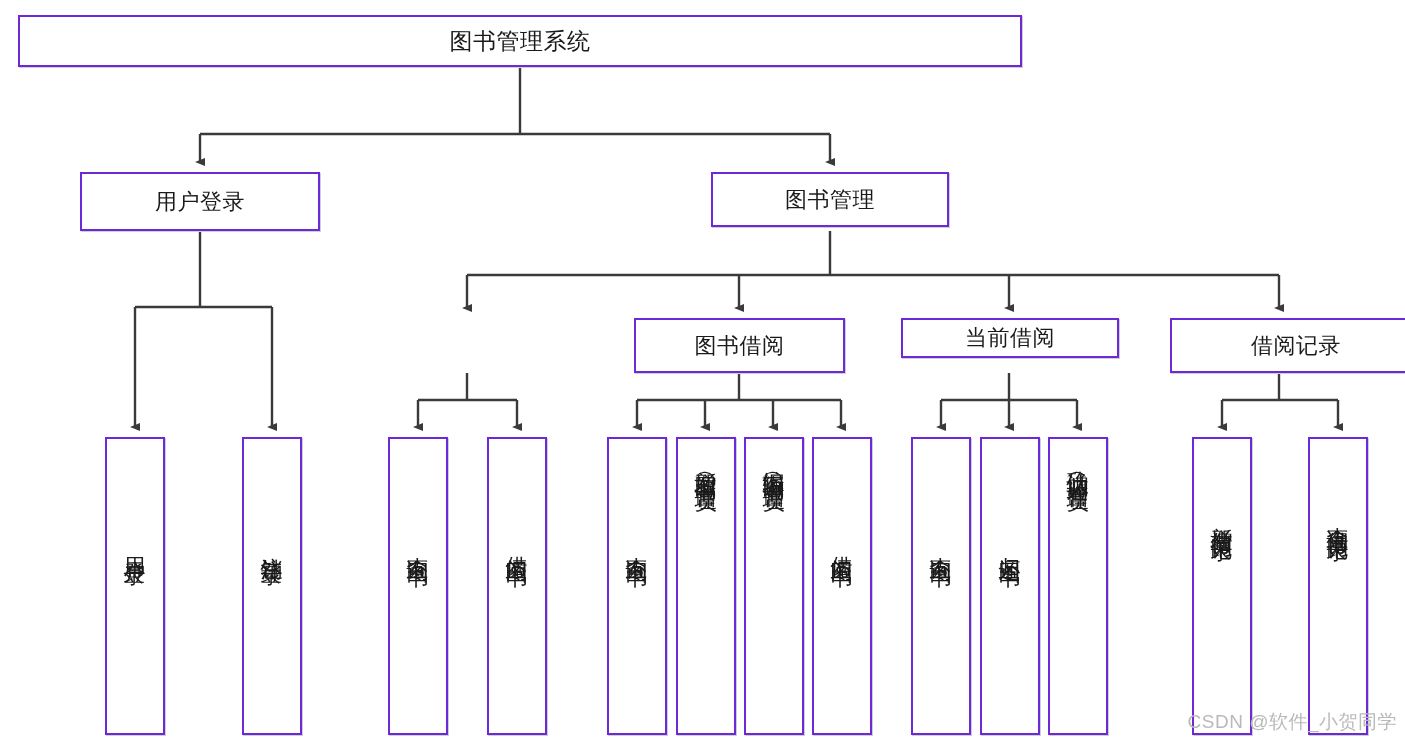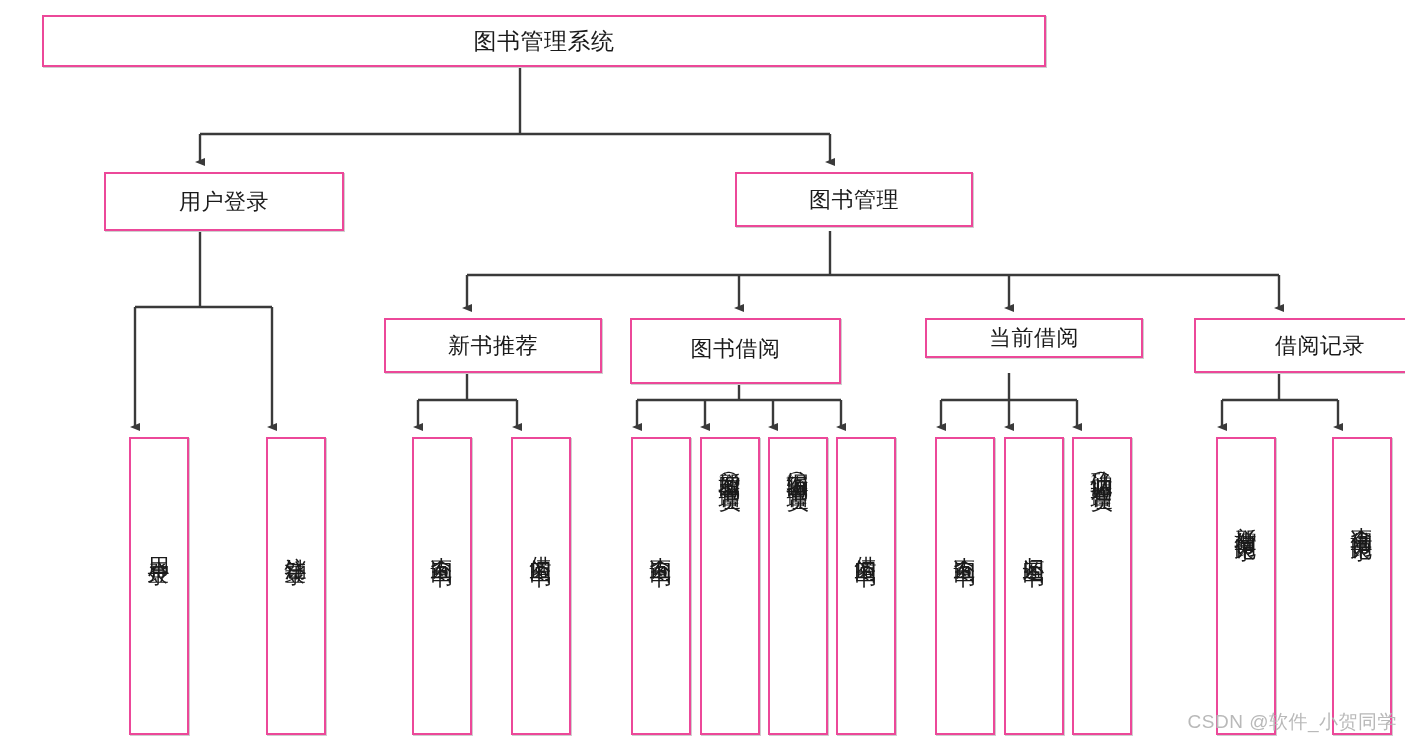--- a/index.html
+++ b/index.html
@@ -21,28 +21,27 @@
     position: absolute;
     left: 0;
     top: 0;
     width: 1405px;
     height: 747px;
     pointer-events: none;
   }
   .node {
     position: absolute;
     box-sizing: border-box;
-    border: 2px solid #ec4899;
+    border: 2px solid #6d28d9;
     background: #ffffff;
     display: flex;
     align-items: center;
     justify-content: center;
     color: #1a1a1a;
     box-shadow: 1px 1px 0 #cfcfcf;
-    margin-left: 24px;
   }
   .node .lbl {
     font-size: 22px;
     line-height: 1.25;
     letter-spacing: 0.5px;
     white-space: nowrap;
   }
   .node.root .lbl { font-size: 23px; }
   .node.lvl2 .lbl { font-size: 22px; }
   .node.lvl3 .lbl { font-size: 22px; }
@@ -140,24 +139,21 @@
     <span class="lbl">图书管理系统</span>
   </div>
 
   <div class="node lvl2" style="left:80px; top:172px; width:240px; height:59px;">
     <span class="lbl">用户登录</span>
   </div>
   <div class="node lvl2" style="left:711px; top:172px; width:238px; height:55px;">
     <span class="lbl">图书管理</span>
   </div>
 
-  <div class="node lvl3" style="left:360px; top:318px; width:218px; height:55px;">
-    <span class="lbl">新书推荐</span>
-  </div>
-  <div class="node lvl3" style="left:606px; top:318px; width:211px; height:66px;font-family:Liberation Mono, monospace;">
+  <div class="node lvl3" style="left:634px; top:318px; width:211px; height:55px;">
     <span class="lbl">图书借阅</span>
   </div>
   <div class="node lvl3" style="left:901px; top:318px; width:218px; height:40px;">
     <span class="lbl">当前借阅</span>
   </div>
   <div class="node lvl3" style="left:1170px; top:318px; width:252px; height:55px;">
     <span class="lbl">借阅记录</span>
   </div>
 
   <div class="node leaf mid3" style="left:105px; top:437px; width:60px; height:298px;">

